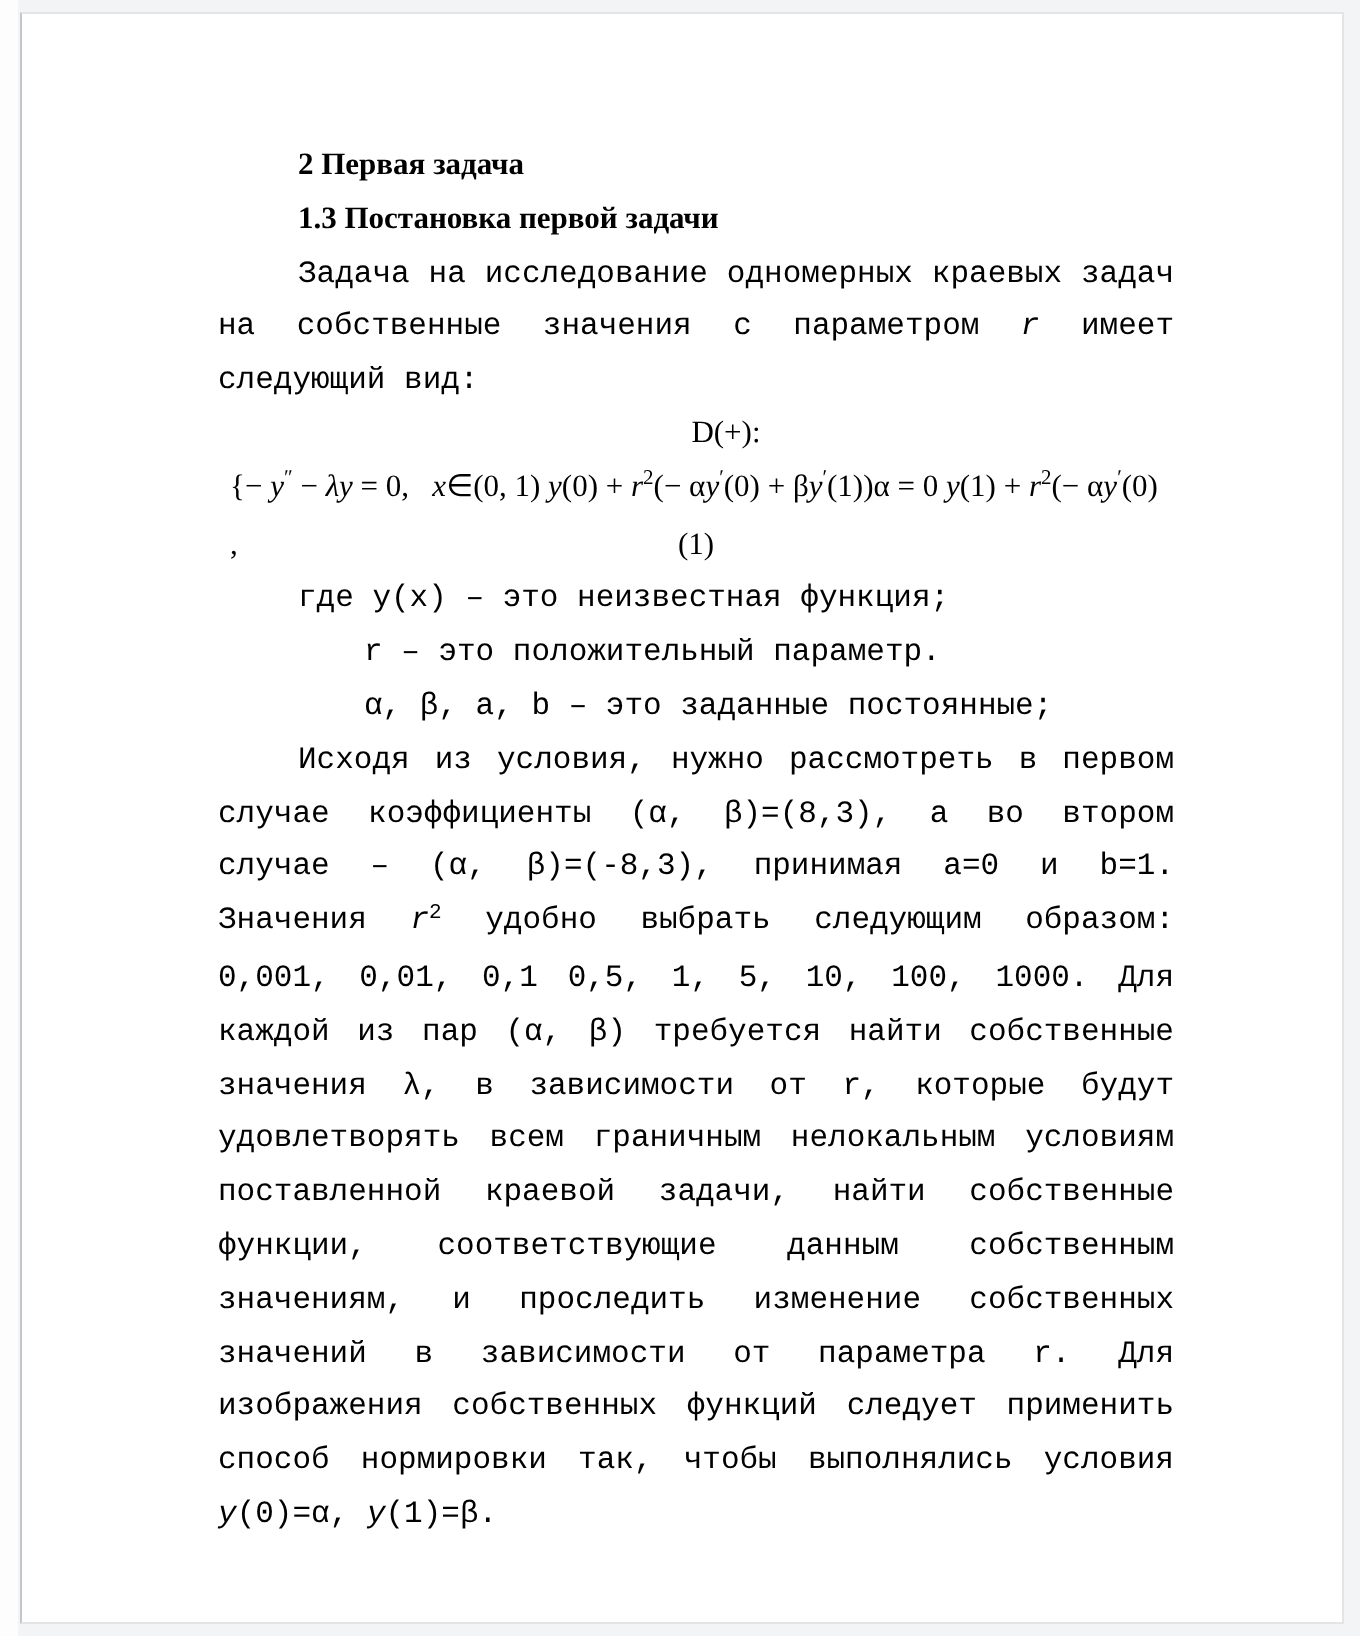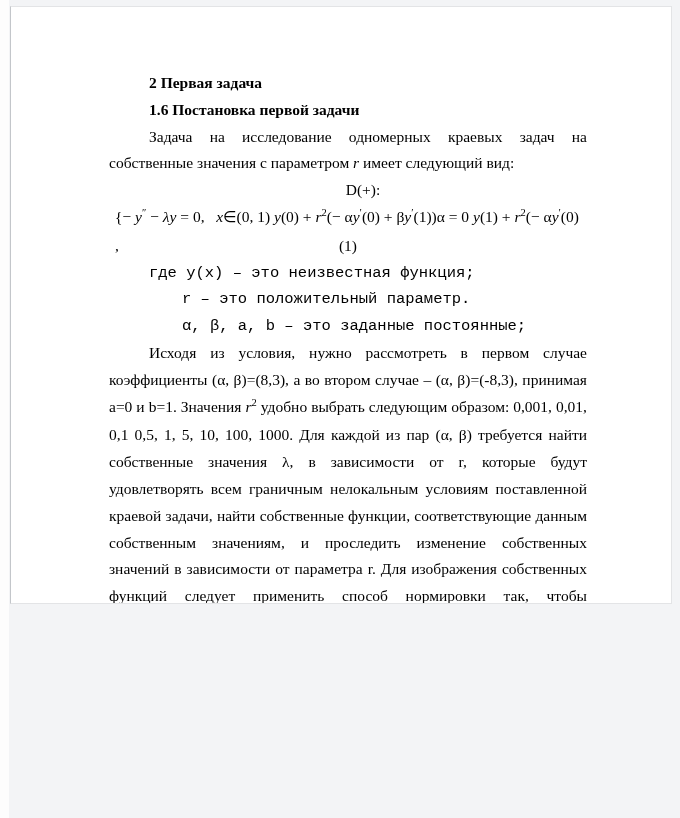--- a/index.html
+++ b/index.html
@@ -11,35 +11,35 @@
     color: #000;
     position: relative;
     overflow: hidden;
   }
   .viewer-edge {
     position: absolute; left: 0; top: 0; width: 9px; height: 818px;
     background: #fdfdfd;
   }
   .page {
     position: absolute; left: 10px; top: 6px;
-    width: 662px; height: 598px;
+    width: 662px; height: 806px;
     background: #ffffff;
     border: 1px solid #e3e4e6;
     border-left: 1px solid #c3c6ca;
     overflow: hidden;
   }
   .content {
     padding: 63px 84px 0 98px;
     font-size: 15.5px;
     line-height: 26.8px;
     text-align: justify;
   }
   p { margin: 0; }
   .h { font-weight: bold; text-align: left; text-indent: 40px; }
-  .ind { text-indent: 40px; }
+  .ind { text-indent: 40px; font-family: Liberation Mono, monospace; }
   .center { text-align: center; text-indent: 30px; }
   .i { font-style: italic; }
   .sup { font-size: 10.5px; position: relative; top: -5.5px; }
   .formula {
     white-space: nowrap;
     text-align: left;
     margin-left: 6px;
     font-family: Liberation Serif, serif;
   }
   .eqrow { position: relative; text-align: left; }
@@ -51,21 +51,21 @@
 </style>
 </head>
 <body>
 
 <div class="viewer-edge"></div>
 
 <div class="page">
   <div class="content">
 
     <p class="h">2 Первая задача</p>
-    <p class="h">1.6 Постановка первой задачи</p>
+    <p class="h">1.3 Постановка первой задачи</p>
 
     <p class="ind"><span>Задача на исследование одномерных краевых задач на собственные значения с параметром </span><span class="i">r</span><span> имеет следующий вид:</span></p>
 
     <p class="center">D(+):</p>
 
     <div class="formula"><span>{− </span><span class="i">y</span><span class="sup">″</span><span> − </span><span class="i">λy</span><span> = 0,&nbsp;&nbsp; </span><span class="i">x</span><span>∈(0, 1) </span><span class="i">y</span><span>(0) + </span><span class="i">r</span><span class="sup">2</span><span>(− α</span><span class="i">y</span><span class="sup">′</span><span>(0) + β</span><span class="i">y</span><span class="sup">′</span><span>(1))α = 0 </span><span class="i">y</span><span>(1) + </span><span class="i">r</span><span class="sup">2</span><span>(− α</span><span class="i">y</span><span class="sup">′</span><span>(0)</span></div>
 
     <div class="eqrow"><span class="comma">,</span><span class="num">(1)</span></div>
 
     <p class="def def-first">где y(x) – это неизвестная функция;</p>

